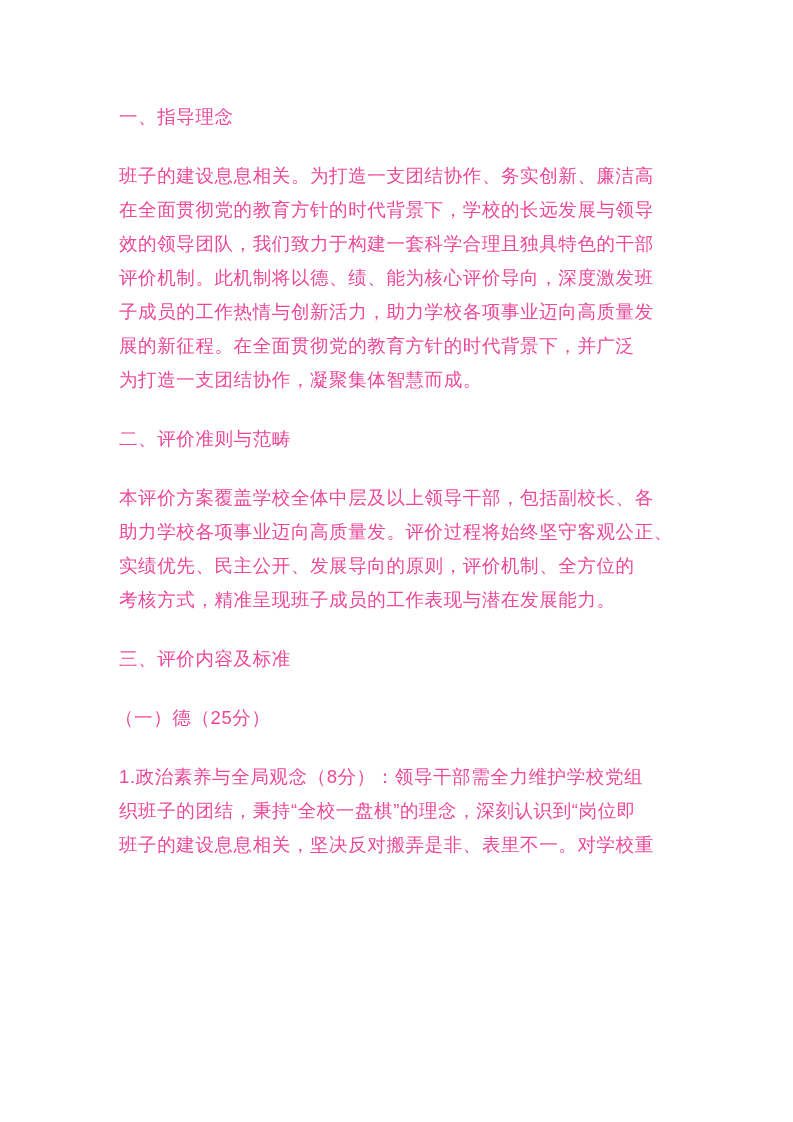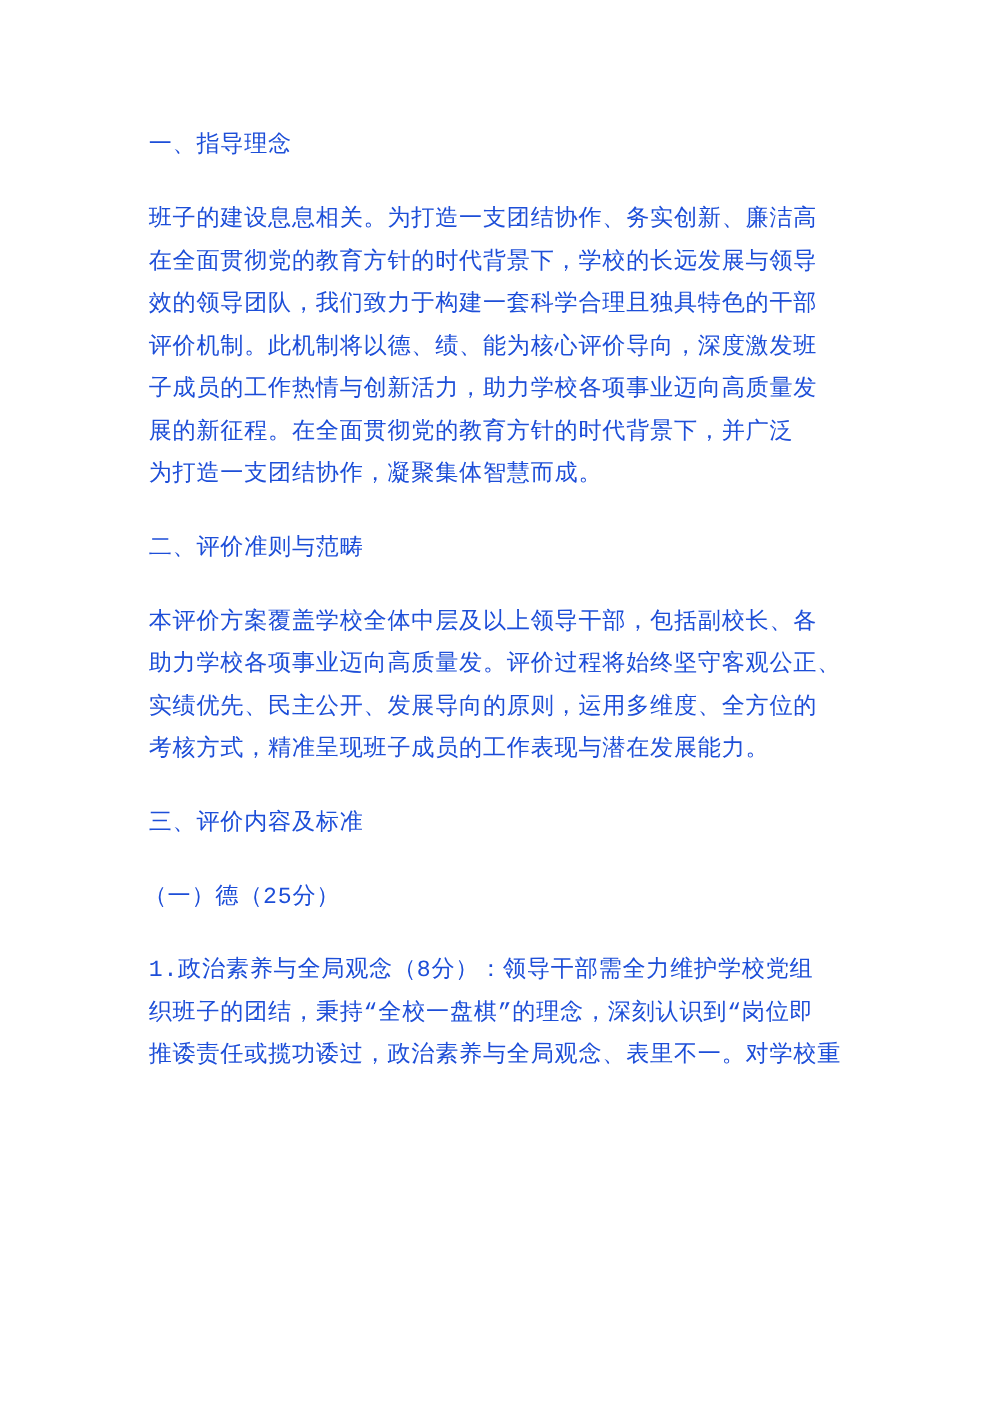--- a/index.html
+++ b/index.html
@@ -1,20 +1,20 @@
 <!DOCTYPE html>
 <html><head>
 <meta charset="utf-8">
 <style>
   html, body { margin: 0; padding: 0; background: #ffffff; }
   body { width: 793px; height: 1122px; position: relative; overflow: hidden; }
   .page {
     position: absolute; left: 119px; top: 100px; width: 556px;
-    font-family: Liberation Mono, monospace;
-    color: #1d4ed8; font-size: 18.5px; letter-spacing: 0.6px;
+    font-family: Liberation Sans, sans-serif;
+    color: #ec4899; font-size: 18.5px; letter-spacing: 0.6px;
   }
   .heading { line-height: 34px; margin: 0 0 25px 0; font-weight: normal; font-size: 18.5px; }
   .para { line-height: 34px; margin: 0 0 25px 0; text-align: justify; text-align-last: left; }
   .line { display: block; white-space: nowrap; }
 </style>
 </head>
 <body>
 
 <div class="page">
 
@@ -26,25 +26,25 @@
     <span class="line">评价机制。此机制将以德、绩、能为核心评价导向，深度激发班</span>
     <span class="line">子成员的工作热情与创新活力，助力学校各项事业迈向高质量发</span>
     <span class="line">展的新征程。在全面贯彻党的教育方针的时代背景下，并广泛</span>
     <span class="line">为打造一支团结协作，凝聚集体智慧而成。</span>
   </div>
 
   <h2 class="heading">二、评价准则与范畴</h2>
   <div class="para">
     <span class="line">本评价方案覆盖学校全体中层及以上领导干部，包括副校长、各</span>
     <span class="line">助力学校各项事业迈向高质量发。评价过程将始终坚守客观公正、</span>
-    <span class="line">实绩优先、民主公开、发展导向的原则，运用多维度、全方位的</span>
+    <span class="line">实绩优先、民主公开、发展导向的原则，评价机制、全方位的</span>
     <span class="line">考核方式，精准呈现班子成员的工作表现与潜在发展能力。</span>
   </div>
 
   <h2 class="heading">三、评价内容及标准</h2>
   <h3 class="heading" style="margin-left:-4px;">（一）德（25分）</h3>
   <div class="para">
     <span class="line">1.政治素养与全局观念（8分）：领导干部需全力维护学校党组</span>
     <span class="line">织班子的团结，秉持“全校一盘棋”的理念，深刻认识到“岗位即</span>
-    <span class="line">推诿责任或揽功诿过，政治素养与全局观念、表里不一。对学校重</span>
+    <span class="line">班子的建设息息相关，坚决反对搬弄是非、表里不一。对学校重</span>
   </div>
 
 </div>
 
 </body></html>

